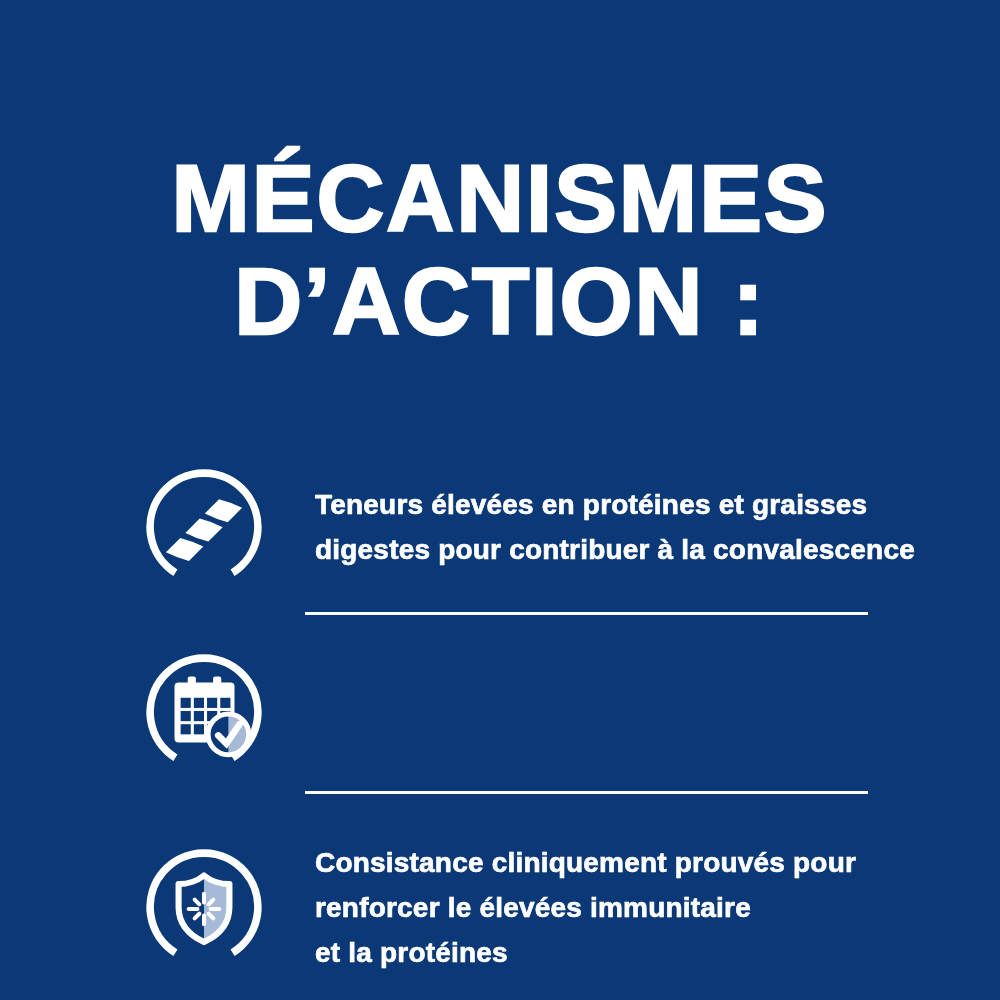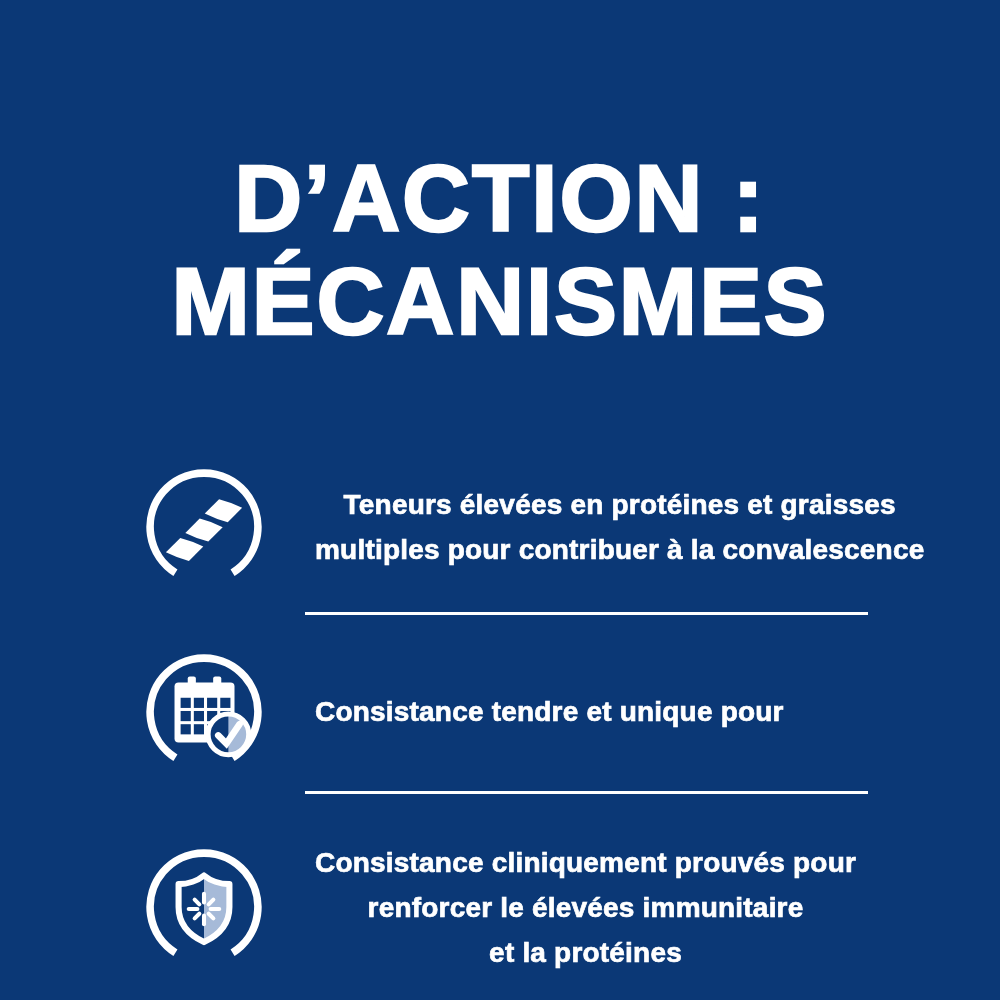--- a/index.html
+++ b/index.html
@@ -39,41 +39,40 @@
   .icon{
     width:122px;height:122px;
     flex:0 0 auto;
   }
   .icon svg{display:block;width:100%;height:100%;}
   .lines{
     font-size:28px;
     font-weight:700;
     line-height:45px;
     letter-spacing:0.2px;
-    text-align:center;
     -webkit-text-stroke:0.7px var(--fg);
   }
   .lines p{margin:0;}
   .divider{
     border:none;
     height:3px;
     width:563px;
     background:var(--fg);
     margin:24px 0 36px 162px;
   }
   .divider.d2{margin:18px 0 46px 162px;}
 </style>
 </head>
 <body>
 
 <div class="canvas">
 
   <h1 class="title">
+    <span>MÉCANISMES</span>
     <span>D’ACTION :</span>
-    <span>MÉCANISMES</span>
   </h1>
 
   <div class="rows">
 
     <div class="row">
       <div class="icon">
         <svg viewBox="0 0 120 120" aria-hidden="true">
           <path d="M31.9,104.9 A53,53 0 1 1 88.1,104.9" fill="none" stroke="var(--fg)" stroke-width="7.5"></path>
           <g transform="translate(60,63) rotate(45)" fill="var(--fg)">
             <g transform="translate(0,-27)">
@@ -83,21 +82,21 @@
               <path d="M-11,15 Q1,11 11,5 L11,-15 Q-1,-11 -11,-5 Z"></path>
             </g>
             <g transform="translate(0,27)">
               <path d="M-11,15 Q1,11 11,5 L11,-15 Q-1,-11 -11,-5 Z"></path>
             </g>
           </g>
         </svg>
       </div>
       <div class="lines">
         <p>Teneurs élevées en protéines et graisses</p>
-        <p>multiples pour contribuer à la convalescence</p>
+        <p>digestes pour contribuer à la convalescence</p>
       </div>
     </div>
 
     <hr class="divider">
 
     <div class="row">
       <div class="icon">
         <svg viewBox="0 0 120 120" aria-hidden="true">
           <path d="M31.9,104.9 A53,53 0 1 1 88.1,104.9" fill="none" stroke="var(--fg)" stroke-width="7.5"></path>
           <rect x="44" y="25" width="8" height="13" rx="2" fill="var(--fg)"></rect>
@@ -117,21 +116,20 @@
             <rect x="63" y="72" width="10" height="10"></rect>
               <rect x="76" y="72" width="10" height="10"></rect>
           </g>
           <circle cx="84" cy="82" r="20" fill="var(--bg)"></circle>
           <path d="M84,62 A20,20 0 0 1 84,102 Z" fill="var(--accent-light)"></path>
           <circle cx="84" cy="82" r="20" fill="none" stroke="var(--fg)" stroke-width="5"></circle>
           <path d="M74,83 L82,91 L95,72" fill="none" stroke="var(--fg)" stroke-width="6.5" stroke-linecap="round" stroke-linejoin="miter"></path>
         </svg>
       </div>
       <div class="lines">
-        <p>Consistance tendre et unique pour</p>
       </div>
     </div>
 
     <hr class="divider d2">
 
     <div class="row">
       <div class="icon">
         <svg viewBox="0 0 120 120" aria-hidden="true">
           <path d="M31.9,104.9 A53,53 0 1 1 88.1,104.9" fill="none" stroke="var(--fg)" stroke-width="7.5"></path>
           <path d="M60,29 C66,34 76,37.5 85,37.5 L85,60 C85,76 76,87 60,94.5 Z" fill="var(--accent-light)"></path>

